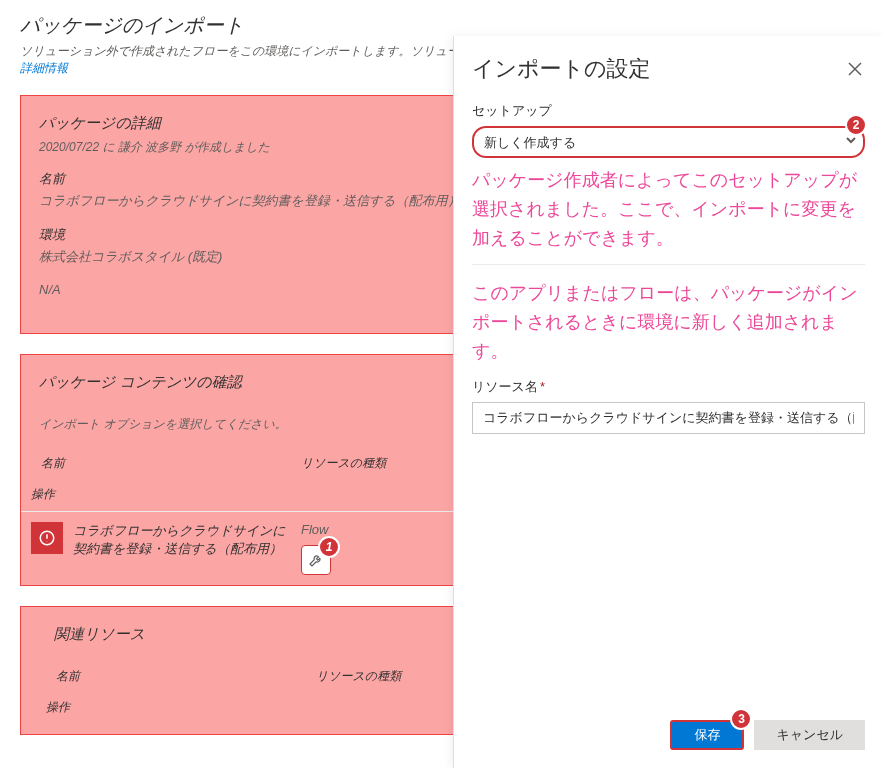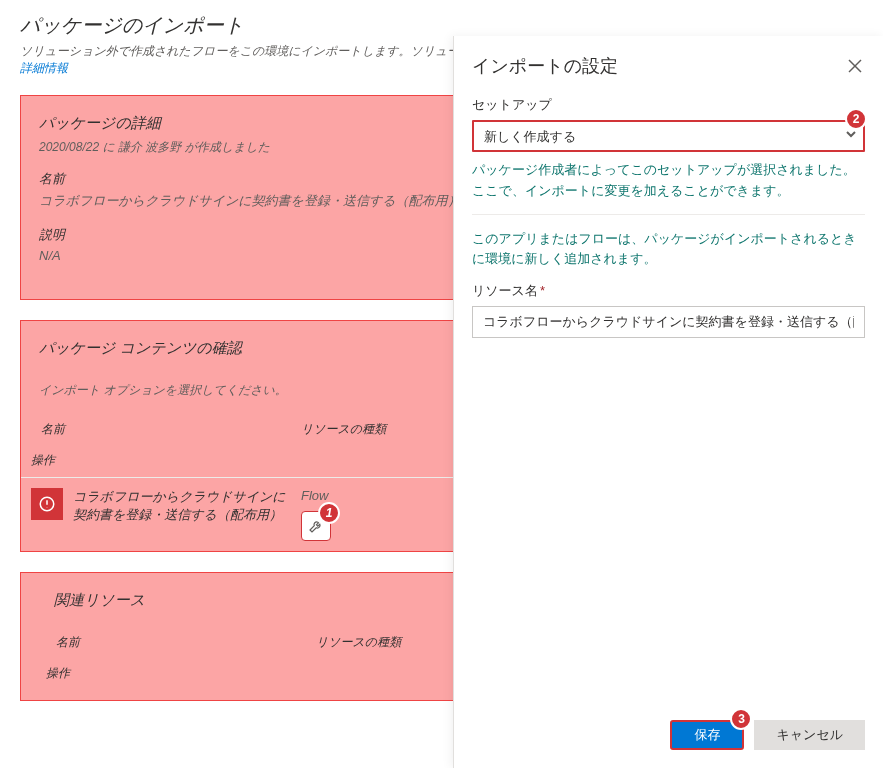--- a/index.html
+++ b/index.html
@@ -73,41 +73,41 @@
     position:absolute; top:36px; right:0; bottom:0;
     width:430px; background:#fff;
     border-left:1px solid #e1dfdd;
     box-shadow:-2px 0 10px rgba(0,0,0,0.06);
     display:flex; flex-direction:column;
   }
   .panel-header {
     display:flex; align-items:center; justify-content:space-between;
     padding:18px 18px 14px 18px;
   }
-  .panel-title { font-size:18px; font-weight:400; color:#323130; }
+  .panel-title { font-size:22px; font-weight:400; color:#323130; }
   .close-btn { width:20px; height:20px; cursor:pointer; display:flex; align-items:center; justify-content:center; }
   .close-btn svg { width:14px; height:14px; stroke:#605e5c; stroke-width:1.5; }
 
   .panel-body { flex:1; overflow:auto; padding:0 18px; }
   .panel-label { font-size:13px; font-weight:400; color:#323130; margin-top:4px; margin-bottom:6px; }
   .panel-label .req { color:#a4262c; margin-left:2px; }
 
   .select-wrap { position:relative; margin-bottom:8px; }
   .select {
     width:100%; height:32px;
-    border:2px solid #d13438; border-radius:1px;
+    border:2px solid #d13438; border-radius:14px;
     padding:4px 28px 4px 10px;
     font-size:13px; color:#323130; background:#fff;
     appearance:none; cursor:pointer;
   }
   .select-wrap .chev { position:absolute; right:8px; top:8px; pointer-events:none; }
   .select-wrap .chev svg { width:12px; height:12px; stroke:#605e5c; stroke-width:2; fill:none;}
   .select-wrap .badge { top:-12px; right:-2px; }
 
-  .hint { font-size:13px; color:#0f766e; line-height:1.6; margin-bottom:12px; }
+  .hint { font-size:18px; color:#ec4899; line-height:1.6; margin-bottom:12px; }
   .divider { height:1px; background:#edebe9; margin:8px 0 14px 0; }
 
   .text-input {
     width:100%; height:32px; border:1px solid #c8c6c4;
     padding:4px 10px; font-size:13px; color:#323130; background:#fff;
   }
 
   .panel-footer {
     display:flex; justify-content:flex-end; gap:10px;
     padding:12px 18px 18px 18px;
@@ -123,28 +123,31 @@
 
 <div class="page">
   <div class="page-title">パッケージのインポート</div>
   <div class="page-subtitle">
     <span>ソリューション外で作成されたフローをこの環境にインポートします。ソリューションで作成されたフローは、ソリューションとしてインポートできます。</span>
     <a>詳細情報</a>
   </div>
 
   <div class="card">
     <h2>パッケージの詳細</h2>
-    <div class="subtle">2020/08/22 に 謙介 波多野 が作成しました</div>
+    <div class="subtle">2020/07/22 に 謙介 波多野 が作成しました</div>
 
     <div class="field-group">
       <div class="field-label">名前</div>
       <div class="field-value">コラボフローからクラウドサインに契約書を登録・送信する（配布用）</div>
     </div>
     <div class="field-group">
-      <div class="field-label">説明</div>
+      <div class="field-label">環境</div>
+      <div class="field-value">株式会社コラボスタイル (既定)</div>
+    </div>
+    <div class="field-group">
       <div class="field-value">N/A</div>
     </div>
   </div>
 
   <div class="card" style="padding:18px 0 0 0;">
     <h2 style="padding:0 18px;">パッケージ コンテンツの確認</h2>
     <div class="subtle" style="padding:0 18px;margin-top:24px;">インポート オプションを選択してください。</div>
 
     <div class="tbl-header">
       <div class="col-name">名前</div>

